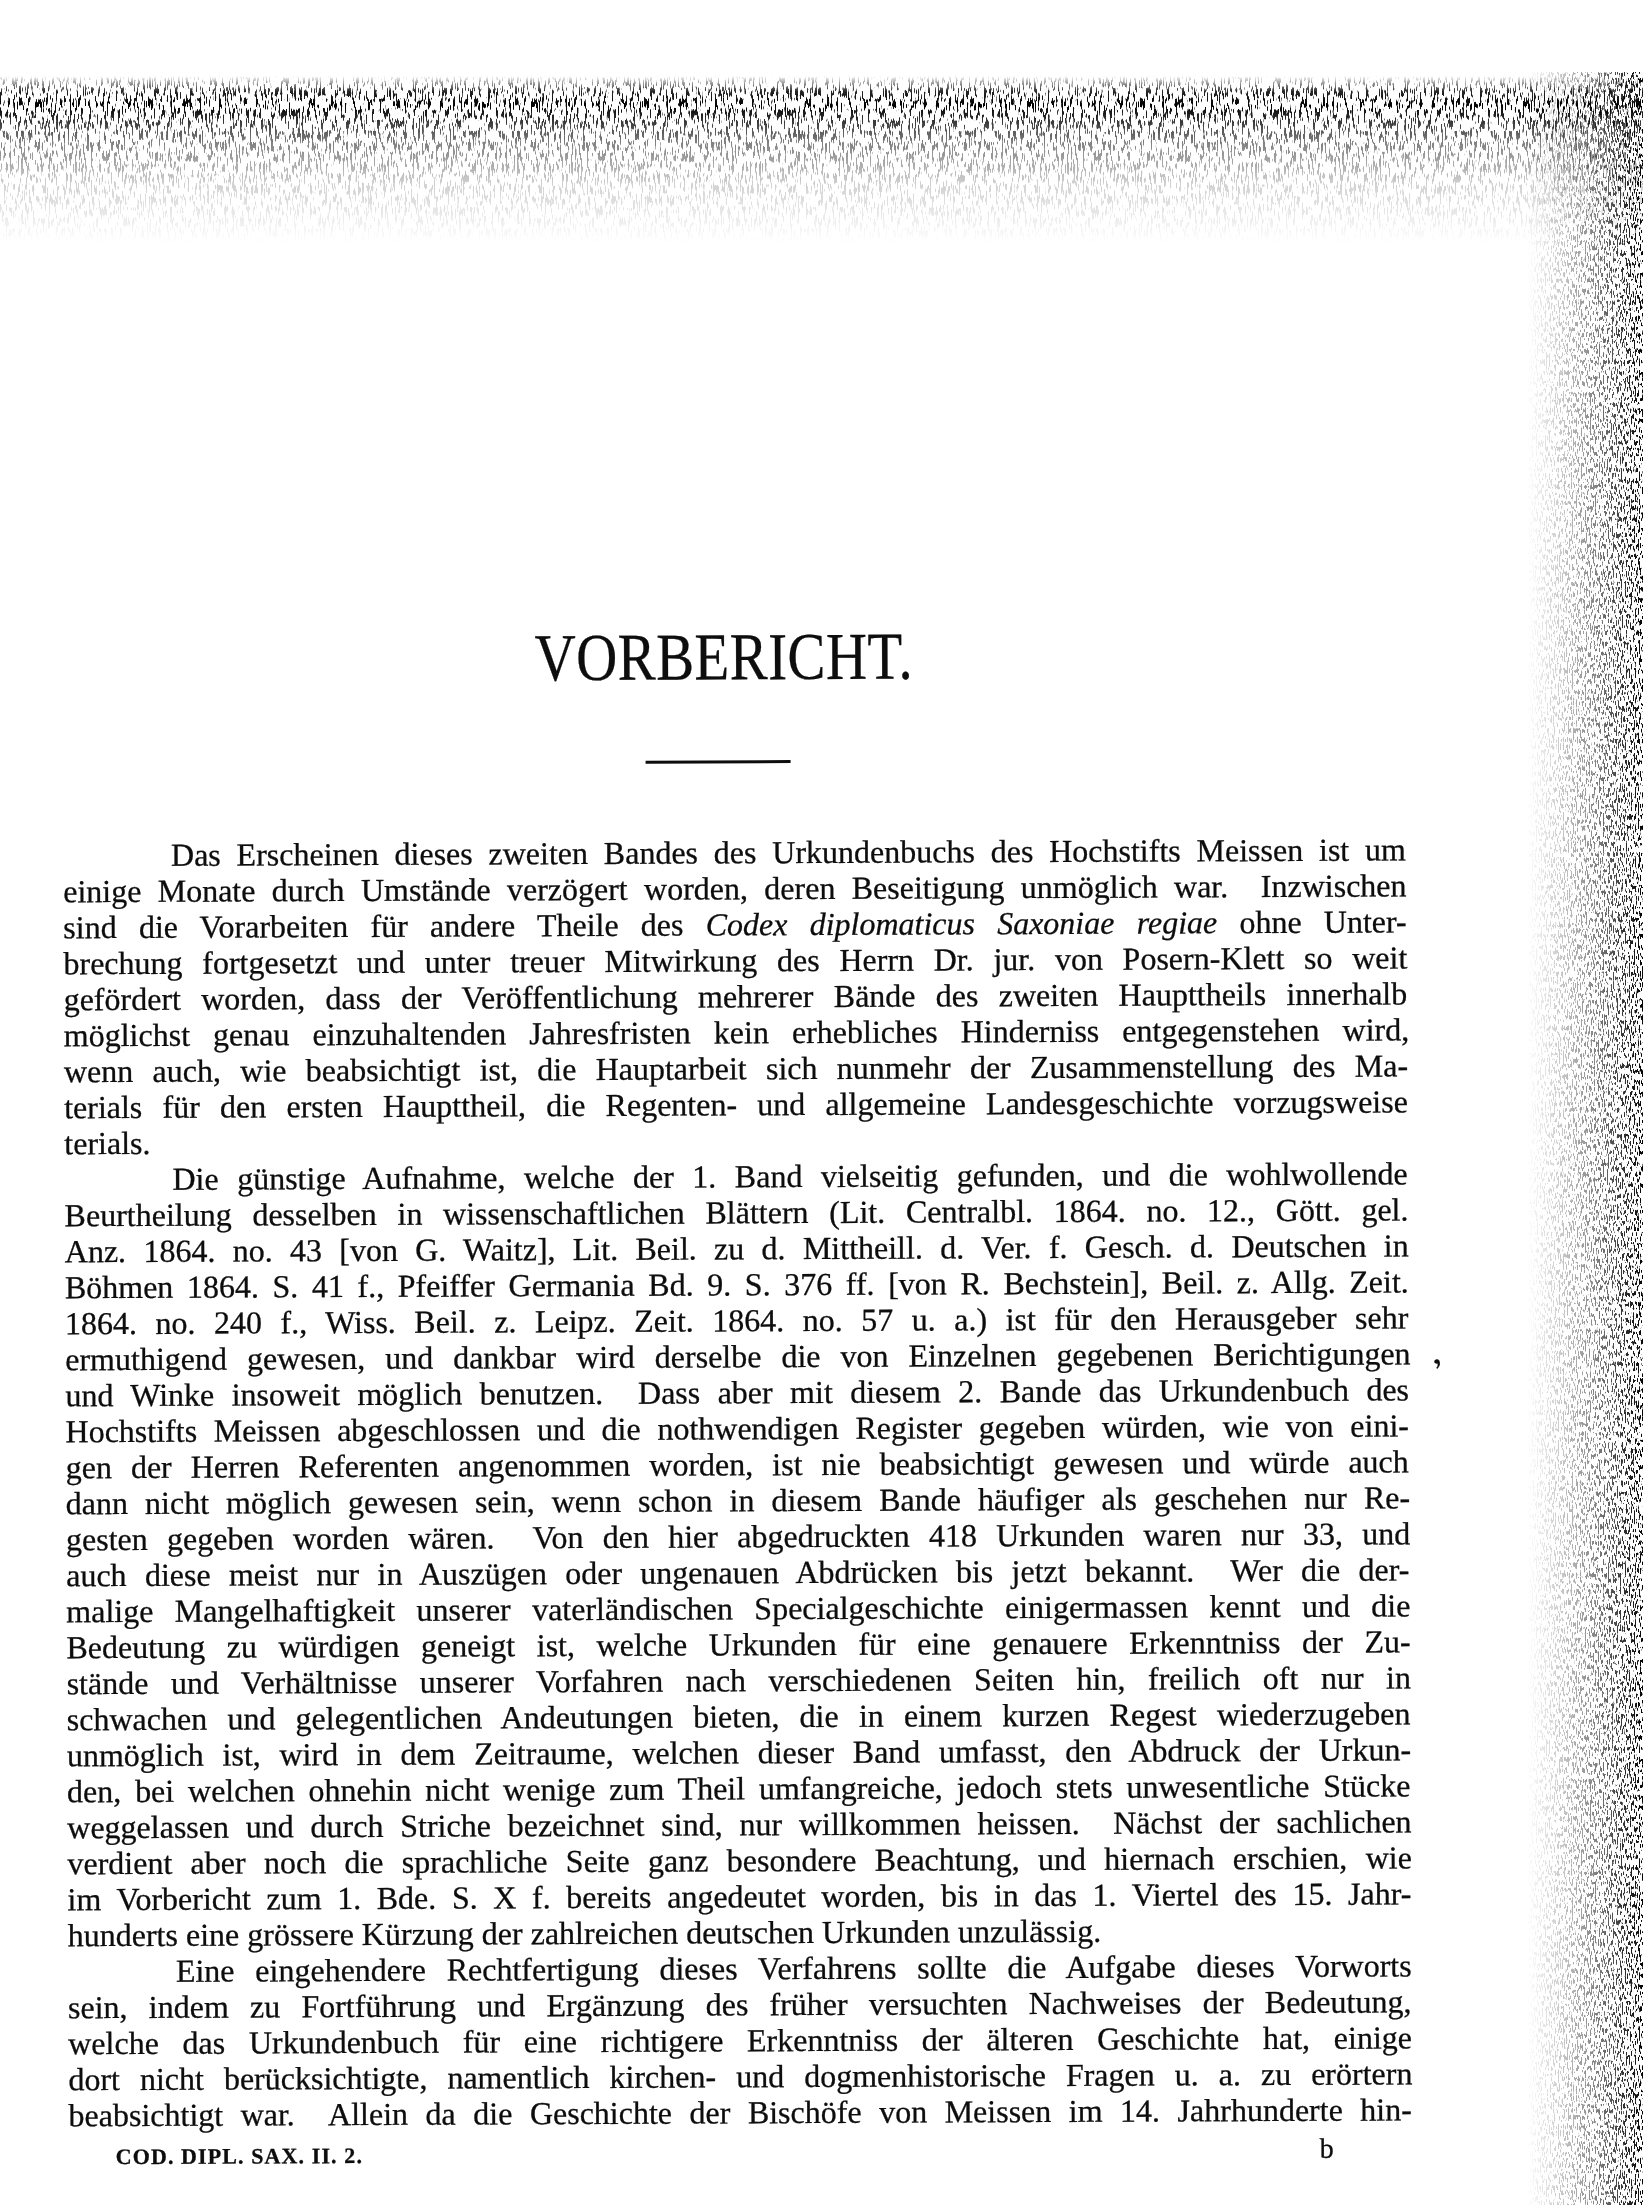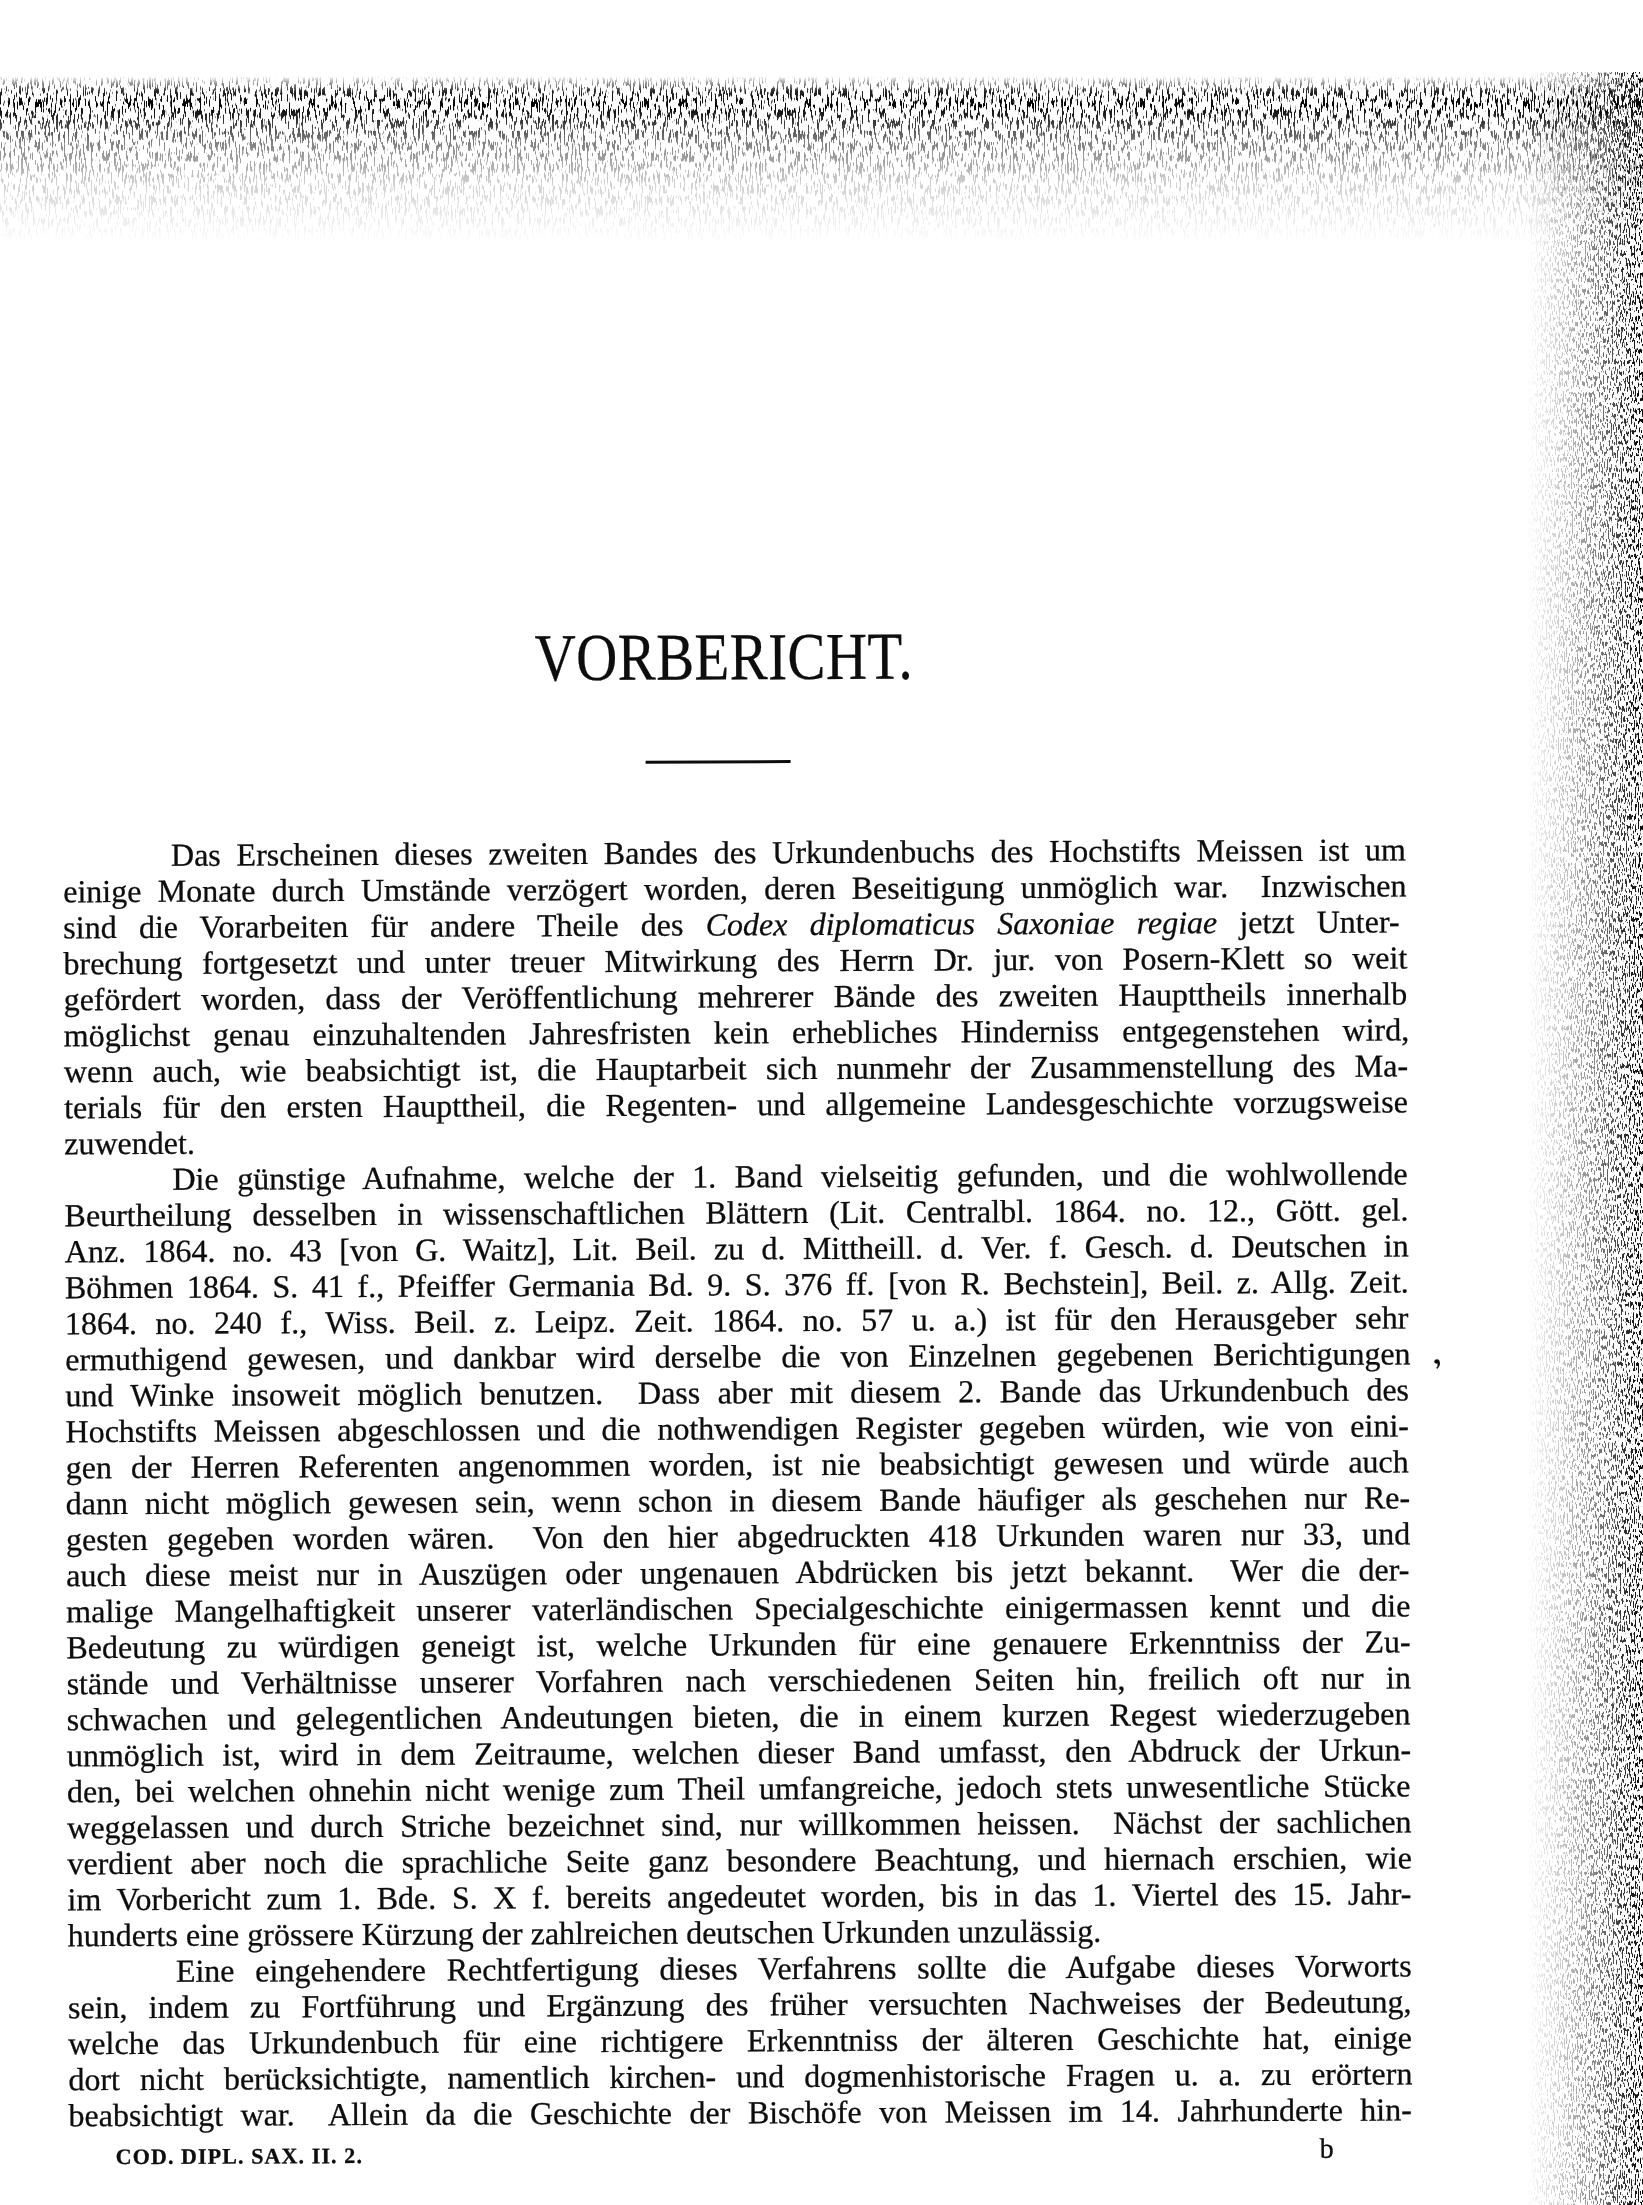--- a/index.html
+++ b/index.html
@@ -96,27 +96,27 @@
 
   <h1 class="page-title">
     <span class="inner">VORBERICHT.</span>
   </h1>
 
   <div class="title-rule"></div>
 
   <div class="text-block">
       <div class="line indent"><span class="lc" style="word-spacing: 7.8px;"><span>Das Erscheinen dieses zweiten Bandes des Urkundenbuchs des Hochstifts Meissen ist um</span></span></div>
       <div class="line"><span class="lc" style="word-spacing: 8.3px;"><span>einige Monate durch Umstände verzögert worden, deren Beseitigung unmöglich war.  Inzwischen</span></span></div>
-      <div class="line"><span class="lc" style="word-spacing: 14.2px;"><span>sind die Vorarbeiten für andere Theile des </span><i>Codex diplomaticus Saxoniae regiae</i><span> jetzt Unter-</span></span></div>
+      <div class="line"><span class="lc" style="word-spacing: 14.2px;"><span>sind die Vorarbeiten für andere Theile des </span><i>Codex diplomaticus Saxoniae regiae</i><span> ohne Unter-</span></span></div>
       <div class="line"><span class="lc" style="word-spacing: 11.7px;"><span>brechung fortgesetzt und unter treuer Mitwirkung des Herrn Dr. jur. von Posern-Klett so weit</span></span></div>
       <div class="line"><span class="lc" style="word-spacing: 12.3px;"><span>gefördert worden, dass der Veröffentlichung mehrerer Bände des zweiten Haupttheils innerhalb</span></span></div>
       <div class="line"><span class="lc" style="word-spacing: 15px;"><span>möglichst genau einzuhaltenden Jahresfristen kein erhebliches Hinderniss entgegenstehen wird,</span></span></div>
       <div class="line"><span class="lc" style="word-spacing: 11.3px;"><span>wenn auch, wie beabsichtigt ist, die Hauptarbeit sich nunmehr der Zusammenstellung des Ma-</span></span></div>
       <div class="line"><span class="lc" style="word-spacing: 12.2px;"><span>terials für den ersten Haupttheil, die Regenten- und allgemeine Landesgeschichte vorzugsweise</span></span></div>
-      <div class="line"><span class="lc"><span>zuwendet.</span></span></div>
+      <div class="line"><span class="lc"><span>terials.</span></span></div>
       <div class="line indent"><span class="lc" style="word-spacing: 10.5px;"><span>Die günstige Aufnahme, welche der 1. Band vielseitig gefunden, und die wohlwollende</span></span></div>
       <div class="line"><span class="lc" style="word-spacing: 12.7px;"><span>Beurtheilung desselben in wissenschaftlichen Blättern (Lit. Centralbl. 1864. no. 12., Gött. gel.</span></span></div>
       <div class="line"><span class="lc" style="word-spacing: 9.3px;"><span>Anz. 1864. no. 43 [von G. Waitz], Lit. Beil. zu d. Mittheill. d. Ver. f. Gesch. d. Deutschen in</span></span></div>
       <div class="line"><span class="lc" style="word-spacing: 5.6px;"><span>Böhmen 1864. S. 41 f., Pfeiffer Germania Bd. 9. S. 376 ff. [von R. Bechstein], Beil. z. Allg. Zeit.</span></span></div>
       <div class="line"><span class="lc" style="word-spacing: 10.5px;"><span>1864. no. 240 f., Wiss. Beil. z. Leipz. Zeit. 1864. no. 57 u. a.) ist für den Herausgeber sehr</span></span></div>
       <div class="line"><span class="lc" style="word-spacing: 12px;"><span>ermuthigend gewesen, und dankbar wird derselbe die von Einzelnen gegebenen Berichtigungen</span></span></div>
       <div class="line"><span class="lc" style="word-spacing: 9.4px;"><span>und Winke insoweit möglich benutzen.  Dass aber mit diesem 2. Bande das Urkundenbuch des</span></span></div>
       <div class="line"><span class="lc" style="word-spacing: 8.7px;"><span>Hochstifts Meissen abgeschlossen und die nothwendigen Register gegeben würden, wie von eini-</span></span></div>
       <div class="line"><span class="lc" style="word-spacing: 11px;"><span>gen der Herren Referenten angenommen worden, ist nie beabsichtigt gewesen und würde auch</span></span></div>
       <div class="line"><span class="lc" style="word-spacing: 9px;"><span>dann nicht möglich gewesen sein, wenn schon in diesem Bande häufiger als geschehen nur Re-</span></span></div>

